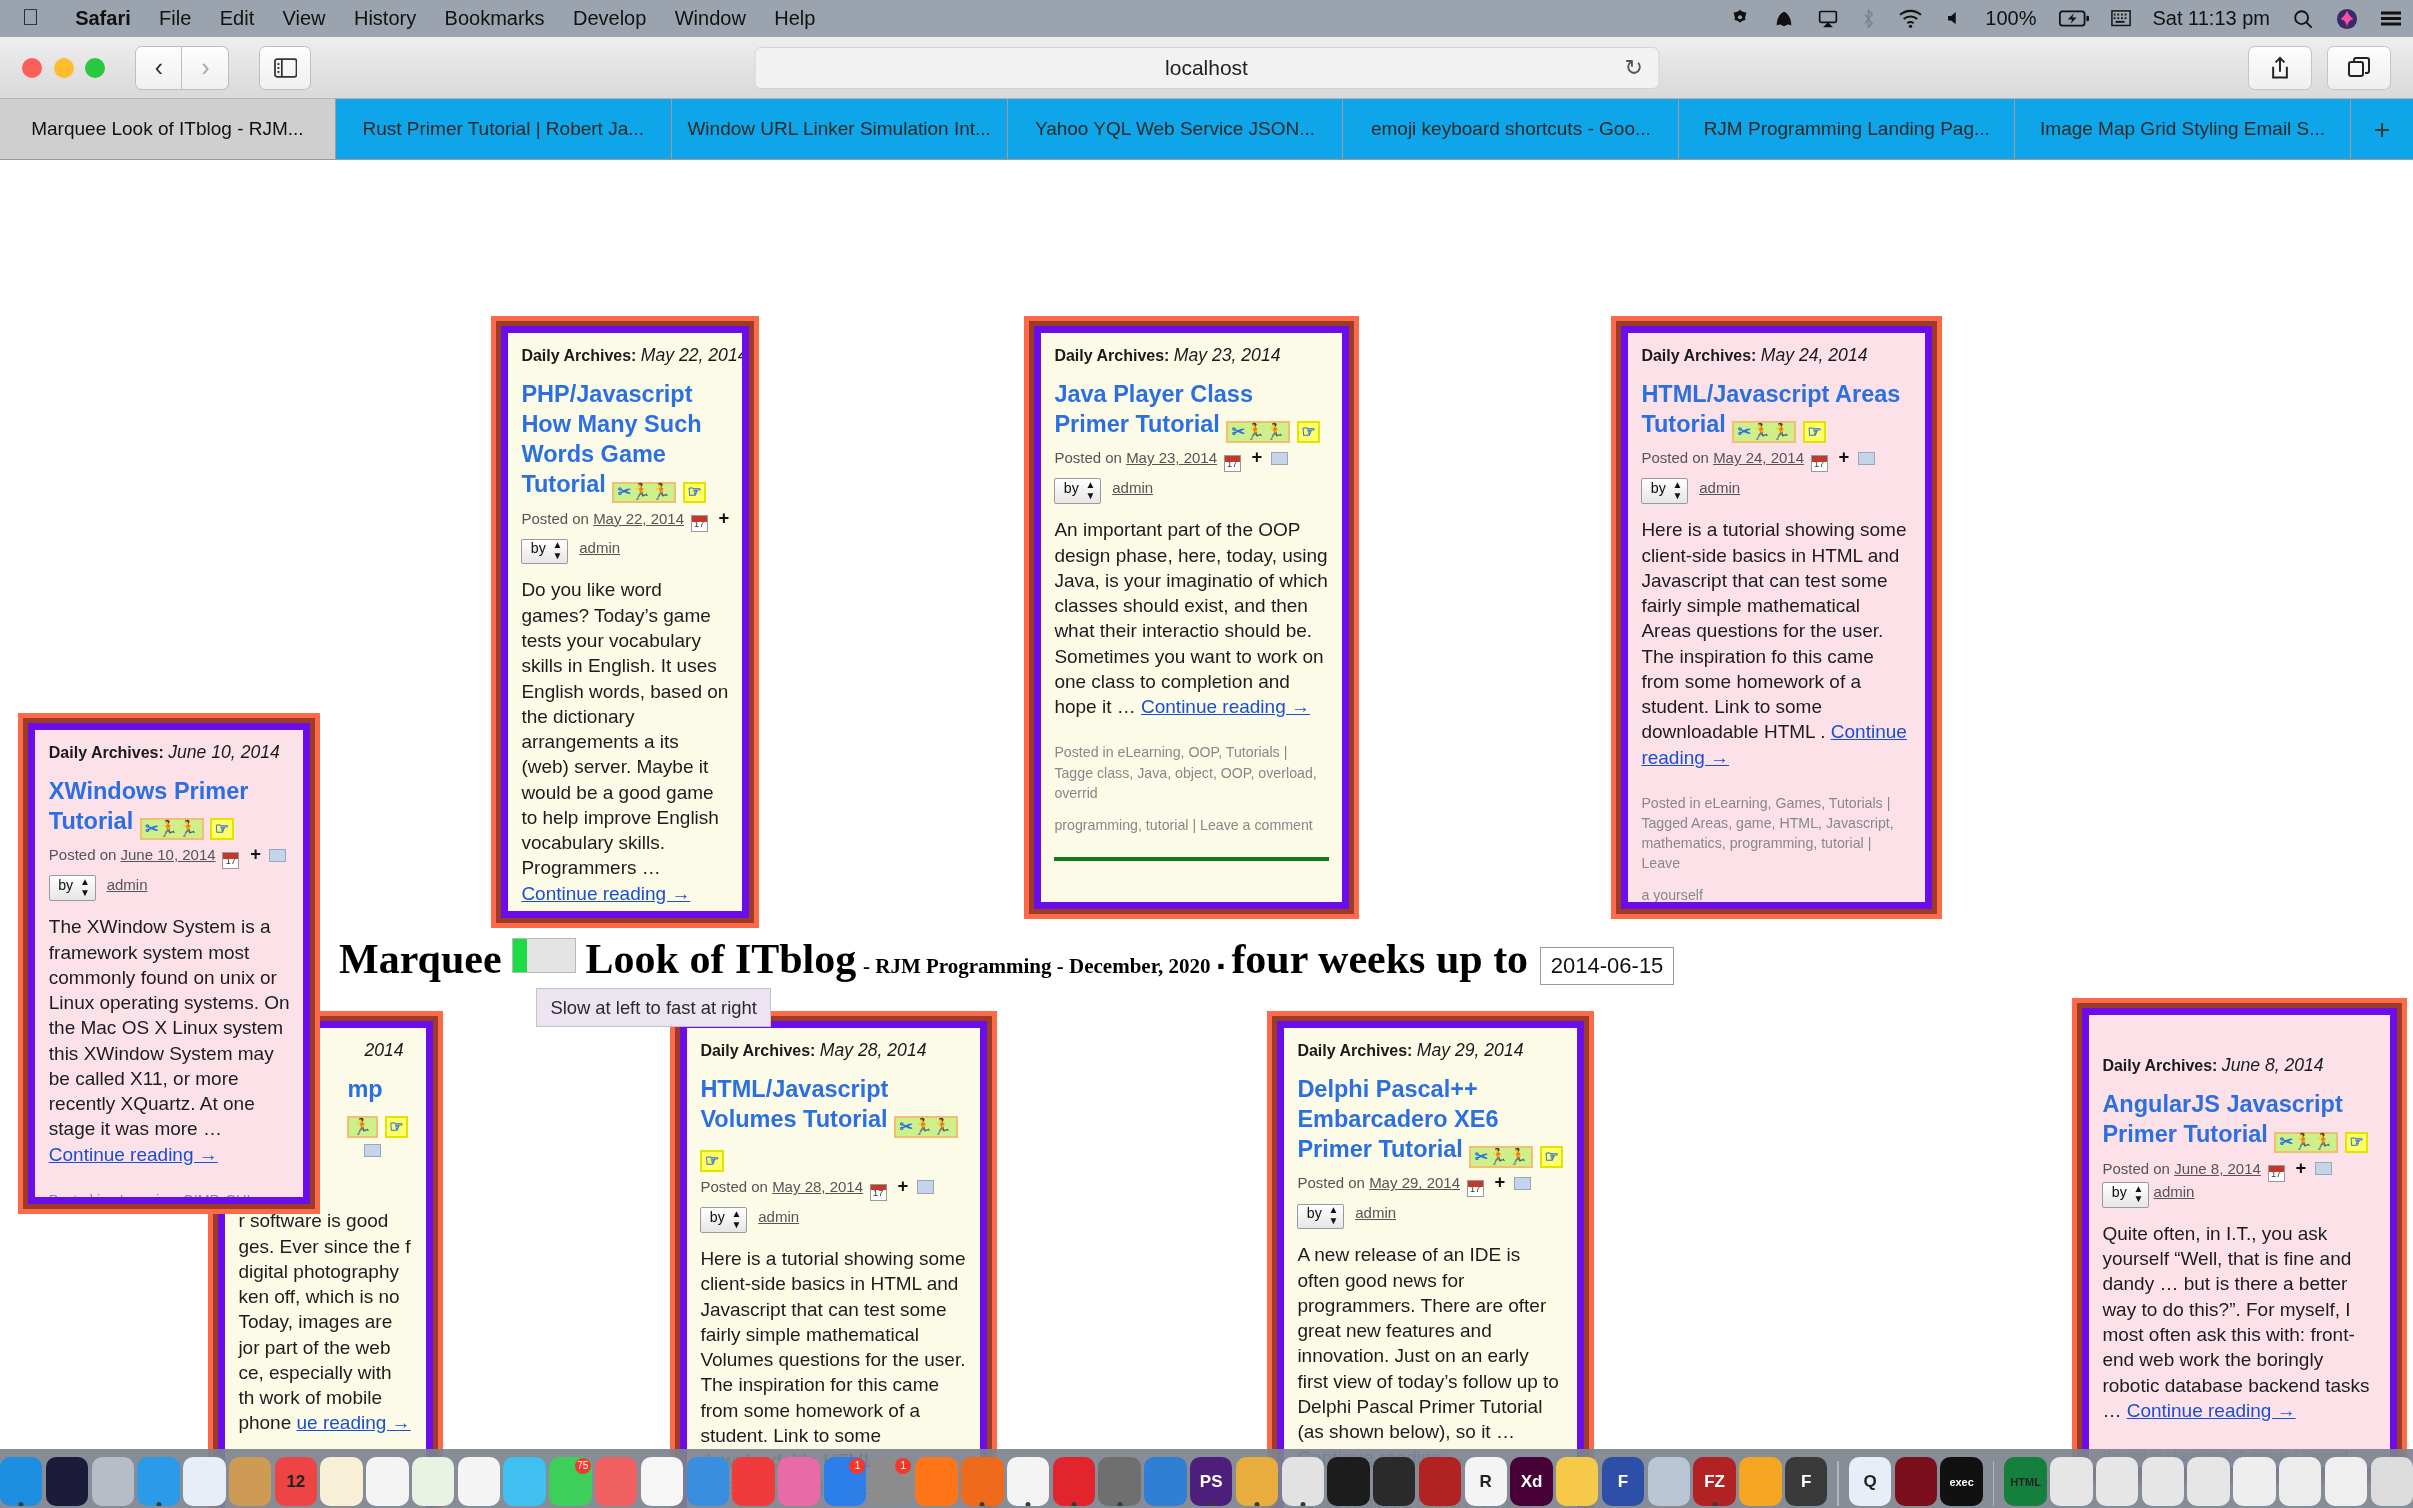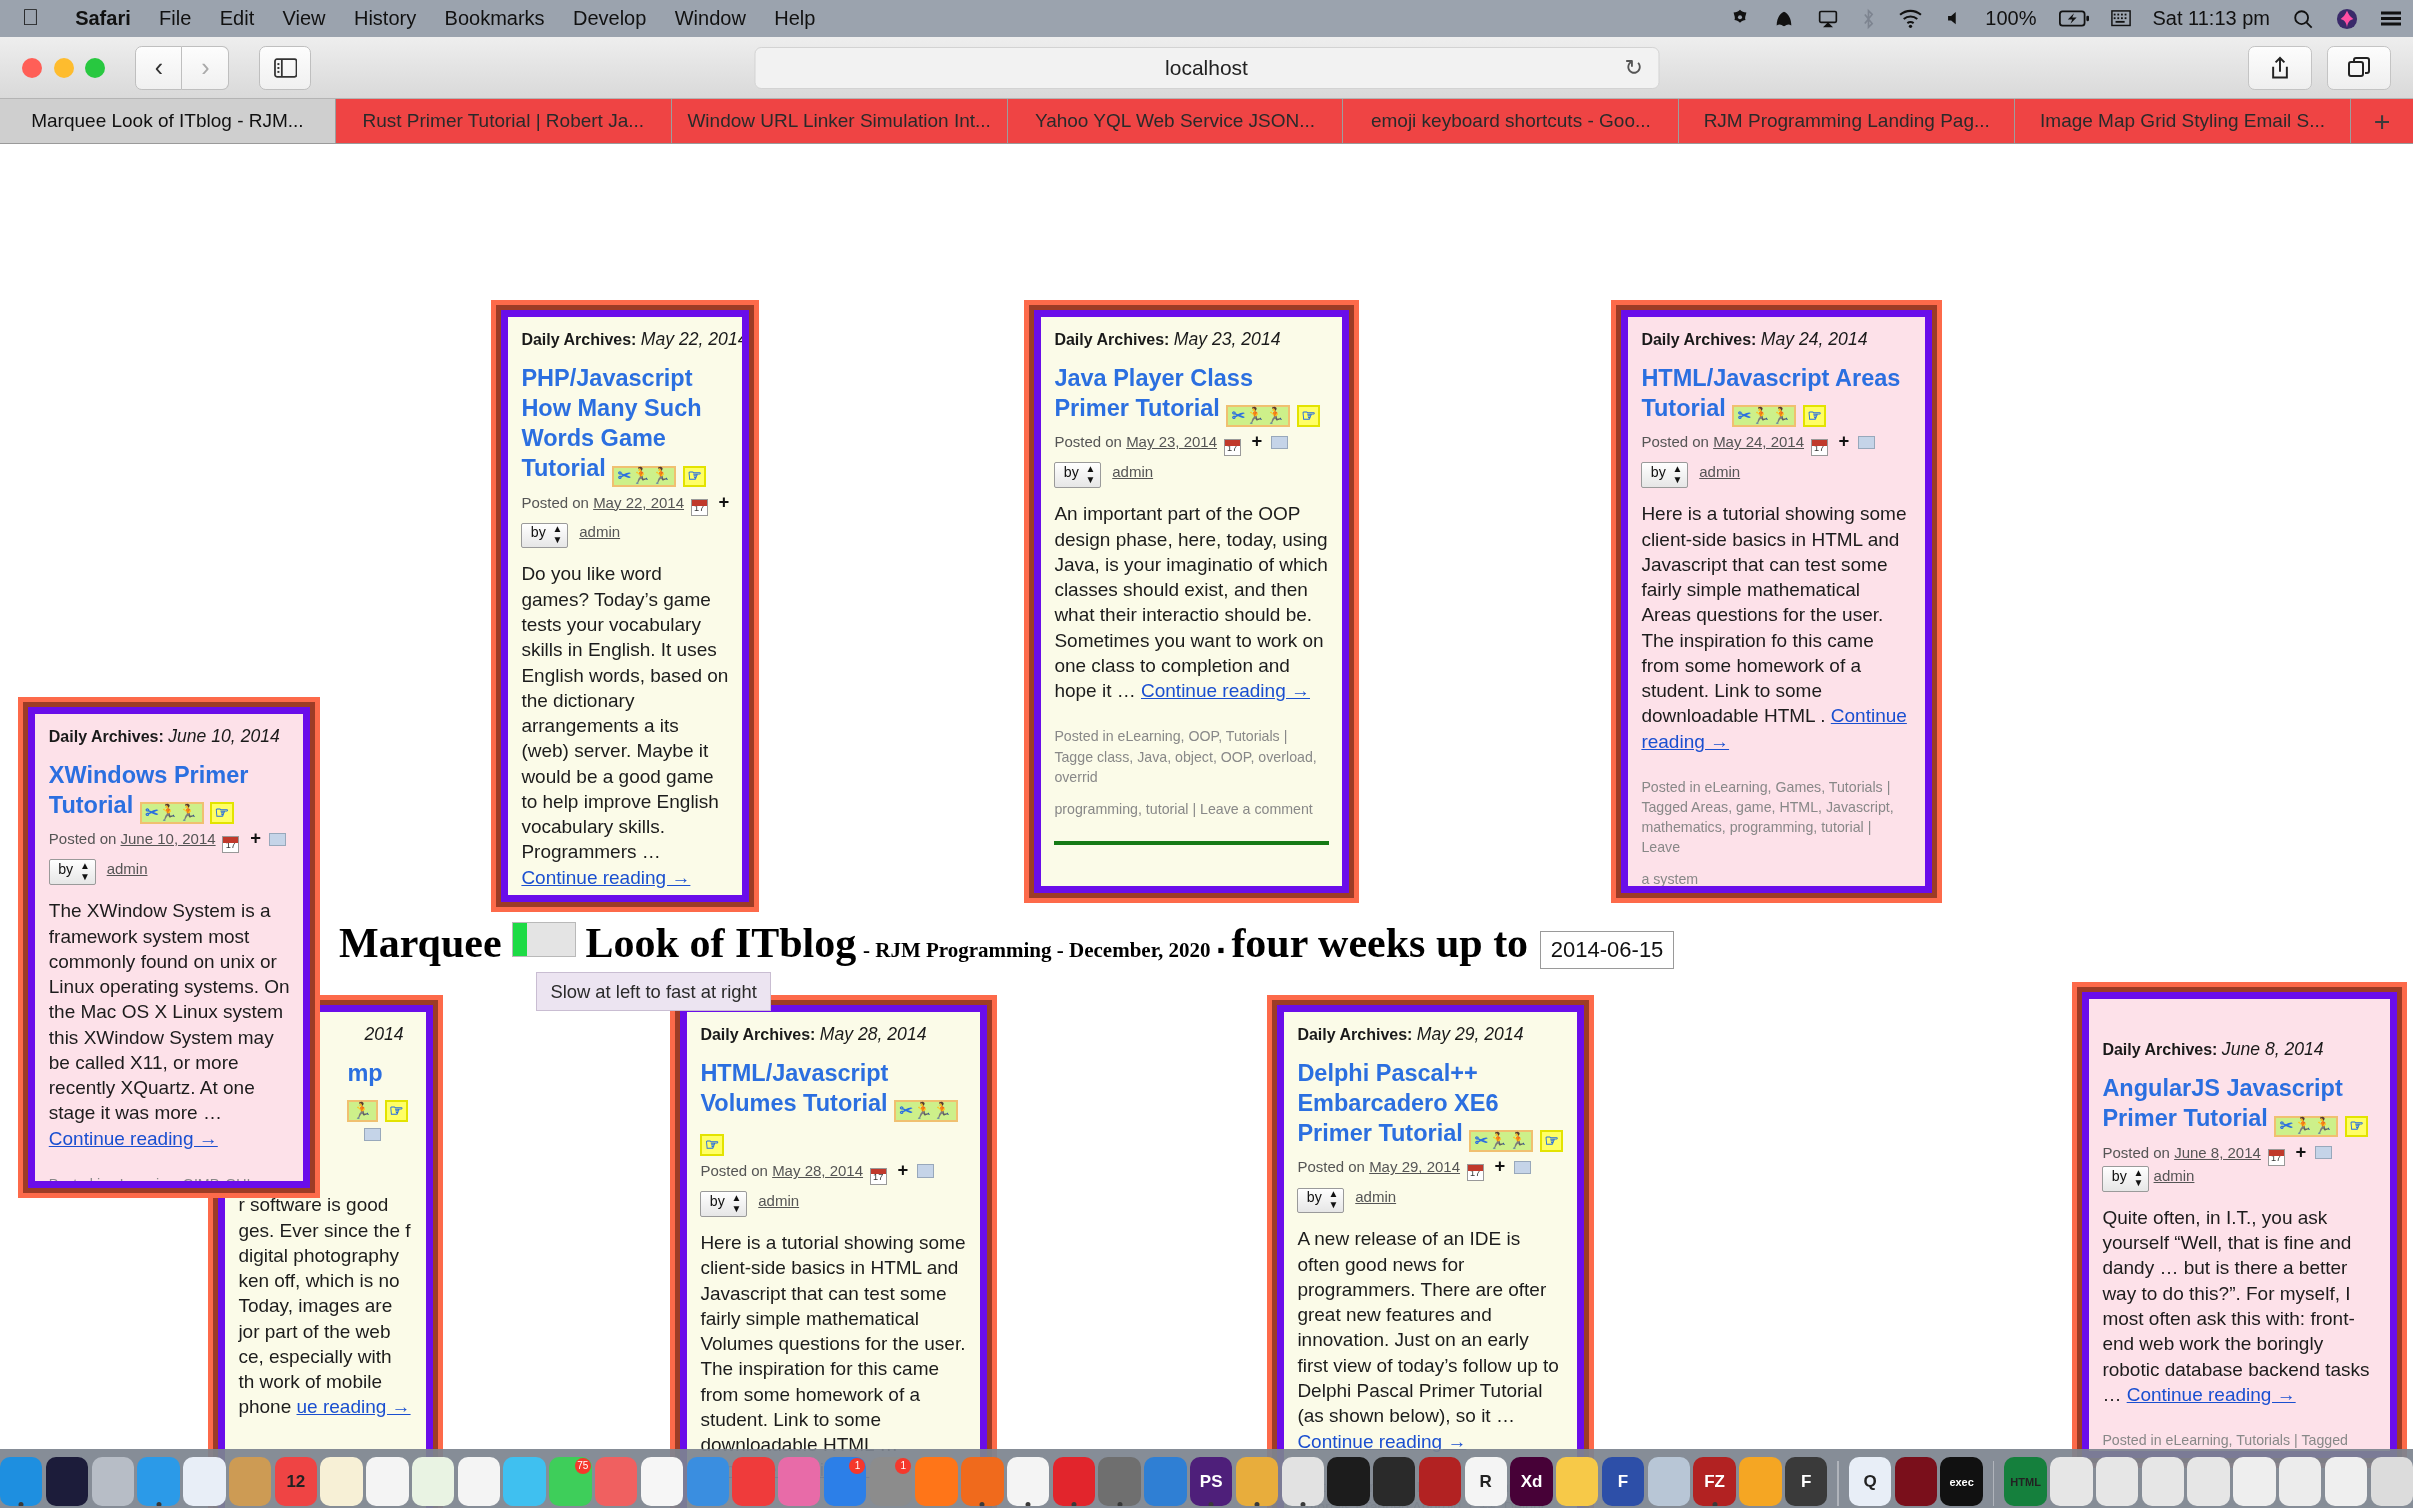--- a/index.html
+++ b/index.html
@@ -76,22 +76,22 @@
   .toolbar-right { position: absolute; right: 22px; display: flex; gap: 15px; }
   .tbtn {
     width: 64px; height: 44px;
     background: linear-gradient(#fdfdfd,#efefef);
     border: 0.8px solid #c4c4c4; border-radius: 6.7px;
     display:flex; align-items:center; justify-content:center;
   }
 
   
   #tabbar {
-    height: 45px;
-    background: #ef4444;
+    height: 61px;
+    background: #0ea5e9;
     display: flex; align-items: stretch;
     border-bottom: 0.8px solid #9a9a9a;
   }
   .tab {
     flex: 1 1 0;
     min-width: 0;
     border-right: 0.8px solid #9d9d9d;
     display: flex; align-items: center; justify-content: center;
     font-size: 19px; color: #2a2a2a;
     padding: 0 8.4px;
@@ -531,21 +531,21 @@
         <div class="byrow">
           <span class="bysel"><span>by</span><span class="arrows">▲<br>▼</span></span>
           <a>admin</a>
         </div>
         <div class="excerpt">
           <span>Here is a tutorial showing some client-side basics in HTML and Javascript that can test some fairly simple mathematical Areas questions for the user. The inspiration fo this came from some homework of a student. Link to some downloadable HTML .</span>
           <a>Continue reading →</a>
         </div>
         <div class="meta">
           <span>Posted in eLearning, Games, Tutorials | Tagged Areas, game, HTML, Javascript, mathematics, programming, tutorial | Leave</span>
-          <div class="sp">a system</div>
+          <div class="sp">a yourself</div>
         </div>
 
       </div>
           </div>
         </div>
     </div>
 
     <div class="card" style="left:208px; top:851px; width:235px; height:637px; z-index:3;">
       <div class="brown">
           <div class="purple">

